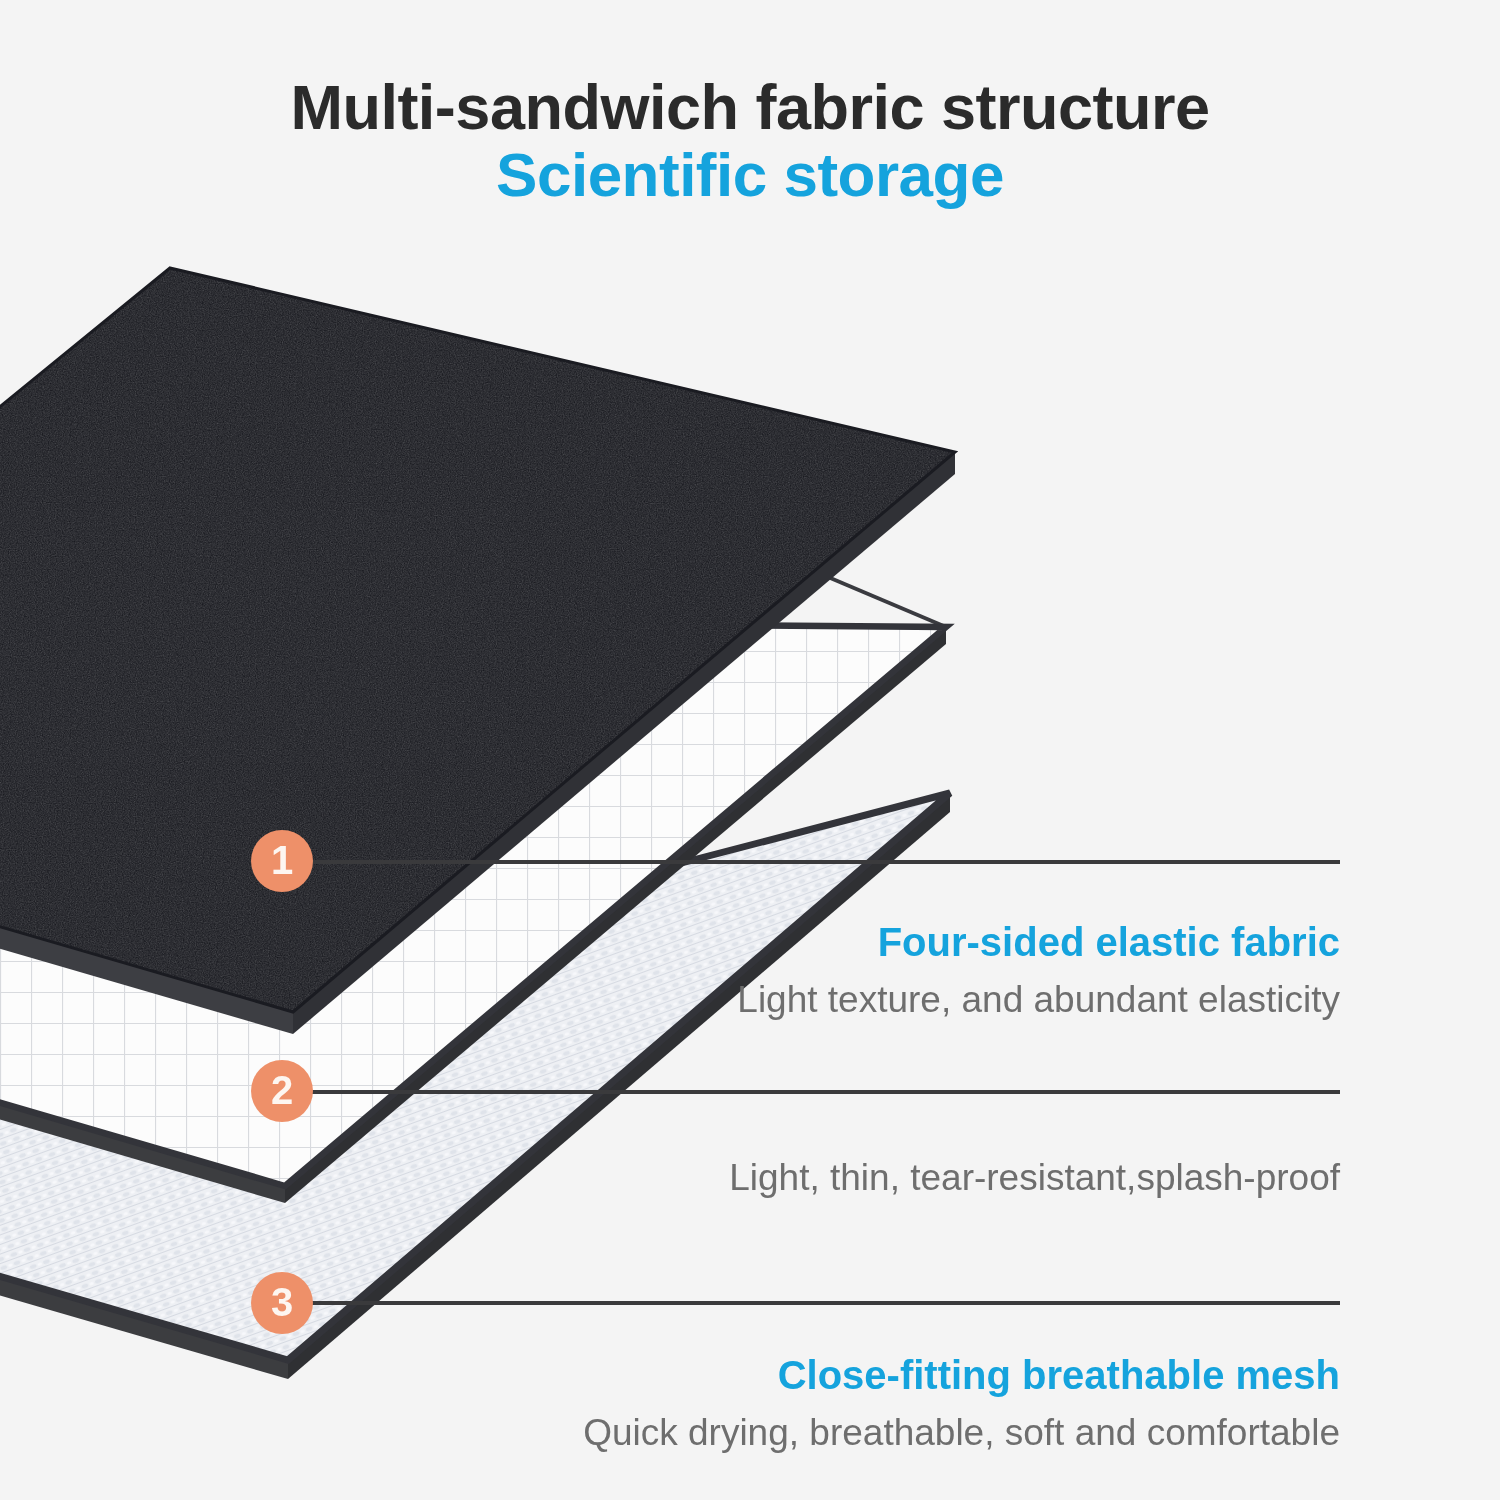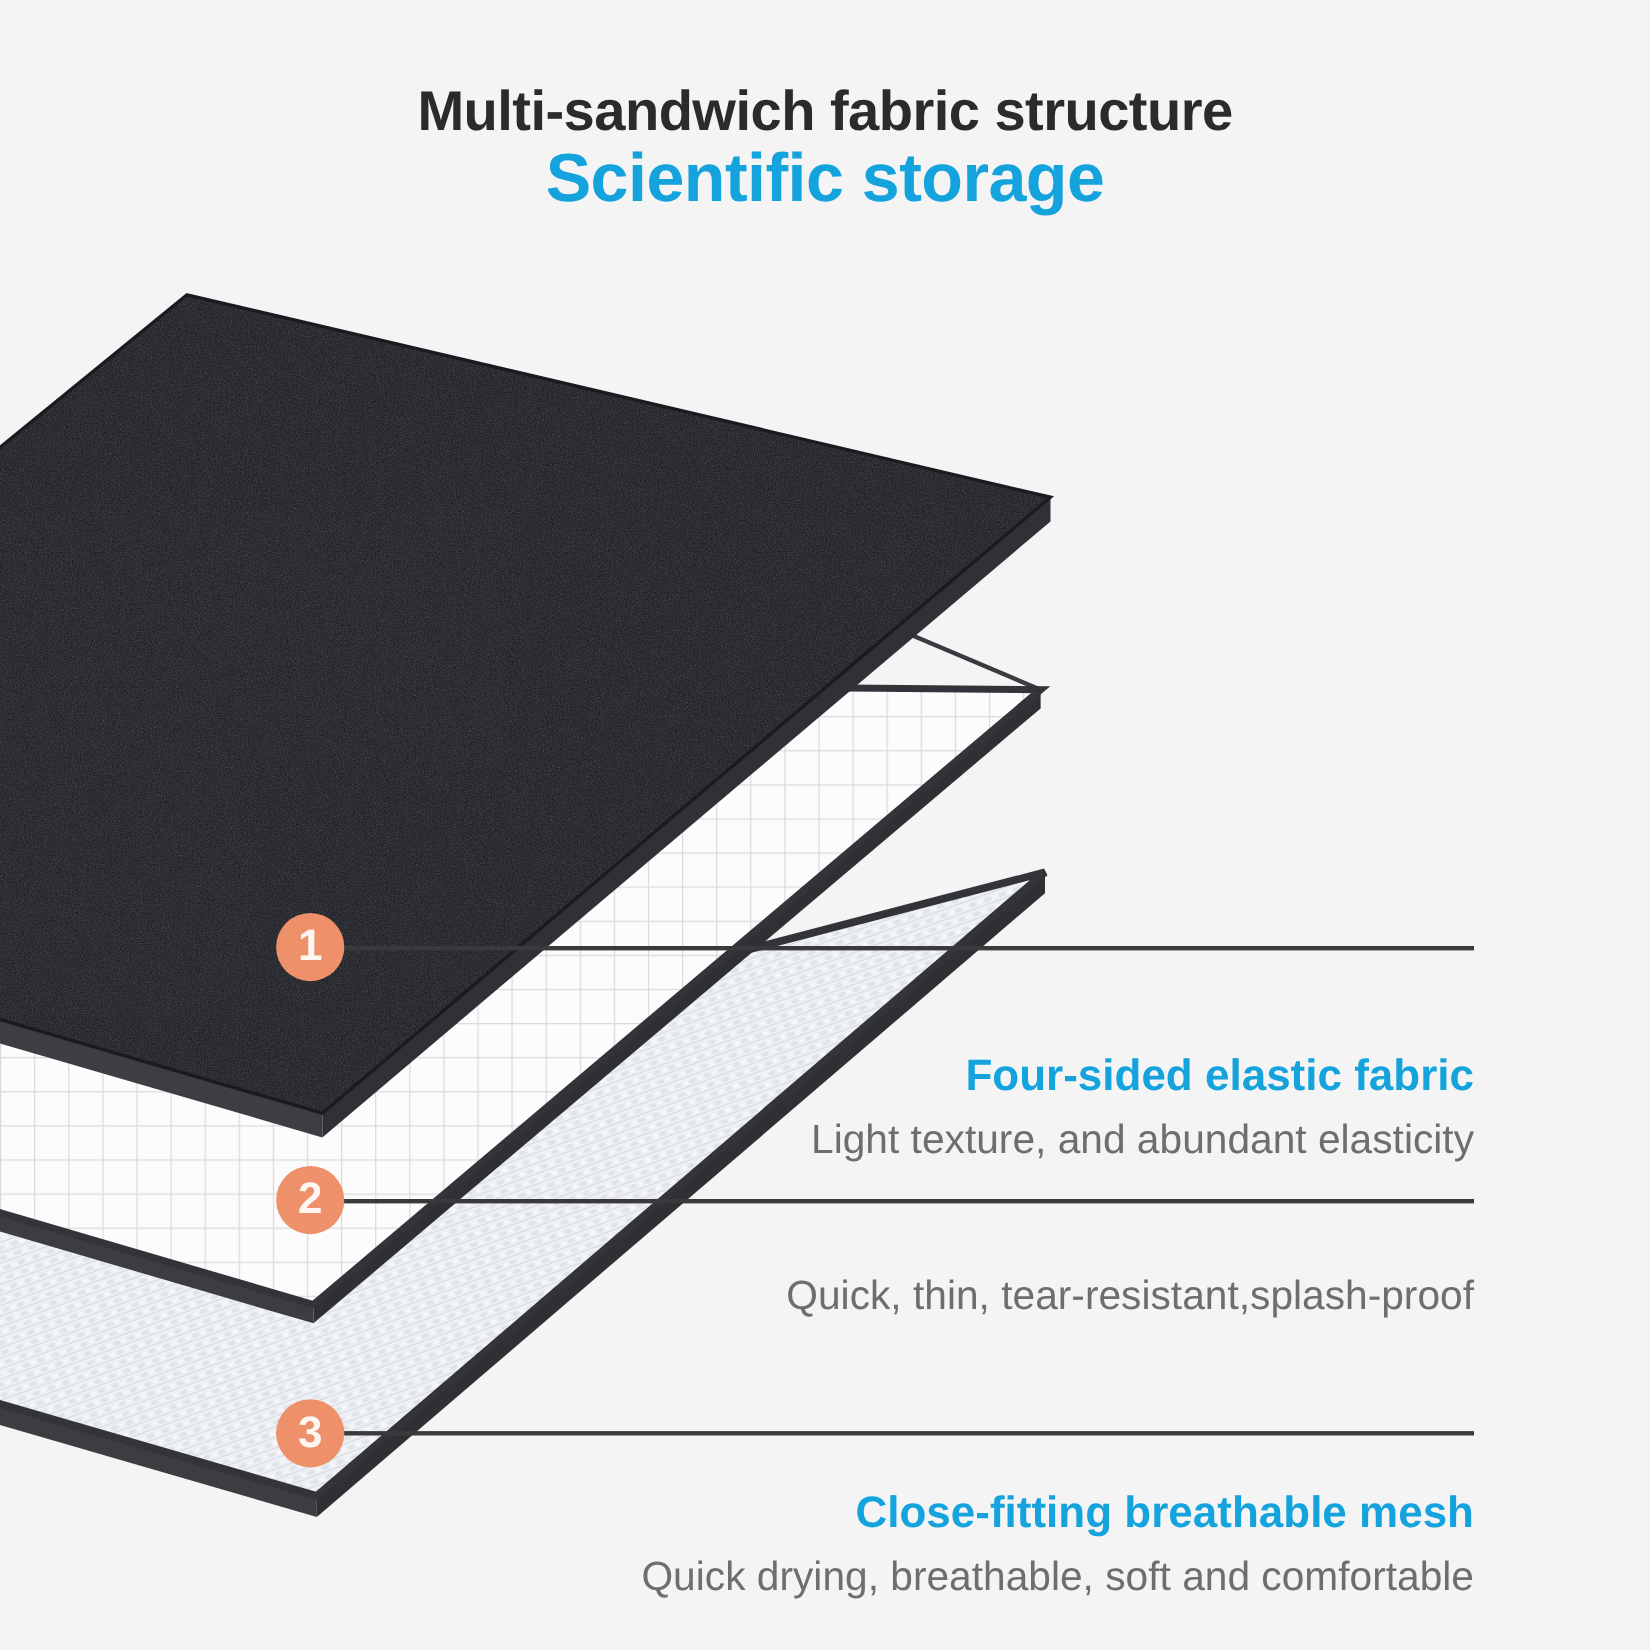--- a/index.html
+++ b/index.html
@@ -28,21 +28,21 @@
   .header {
     position: absolute;
     left: 0;
     top: 0;
     width: 1500px;
     text-align: center;
     z-index: 40;
     pointer-events: none;
   }
   .title-main {
-    font-size: 51px;
+    font-size: 63px;
     font-weight: 700;
     color: #2b2b2b;
     letter-spacing: -0.5px;
     line-height: 1.05;
     margin-top: 74px;
     white-space: nowrap;
   }
   .title-sub {
     font-size: 62px;
     font-weight: 700;
@@ -208,27 +208,27 @@
   </div>
 
   <div class="leader" style="left:300px; top:860px; width:1040px;"></div>
   <div class="leader" style="left:300px; top:1090px; width:1040px;"></div>
   <div class="leader" style="left:300px; top:1301px; width:1040px;"></div>
 
   <div class="badge" style="left:251px; top:830px;">1</div>
   <div class="badge" style="left:251px; top:1060px;">2</div>
   <div class="badge" style="left:251px; top:1272px;">3</div>
 
-  <div class="callout" style="top:956px;">
+  <div class="callout" style="top:920px;">
     <div class="c-title">Four-sided elastic fabric</div>
     <div class="c-desc">Light texture, and abundant elasticity</div>
   </div>
 
   <div class="callout" style="top:1142px;">
-    <div class="c-desc">Quick, thin, tear-resistant,splash-proof</div>
+    <div class="c-desc">Light, thin, tear-resistant,splash-proof</div>
   </div>
 
   <div class="callout" style="top:1353px;">
     <div class="c-title">Close-fitting breathable mesh</div>
     <div class="c-desc">Quick drying, breathable, soft and comfortable</div>
   </div>
 
 </div>
 
 </body></html>

